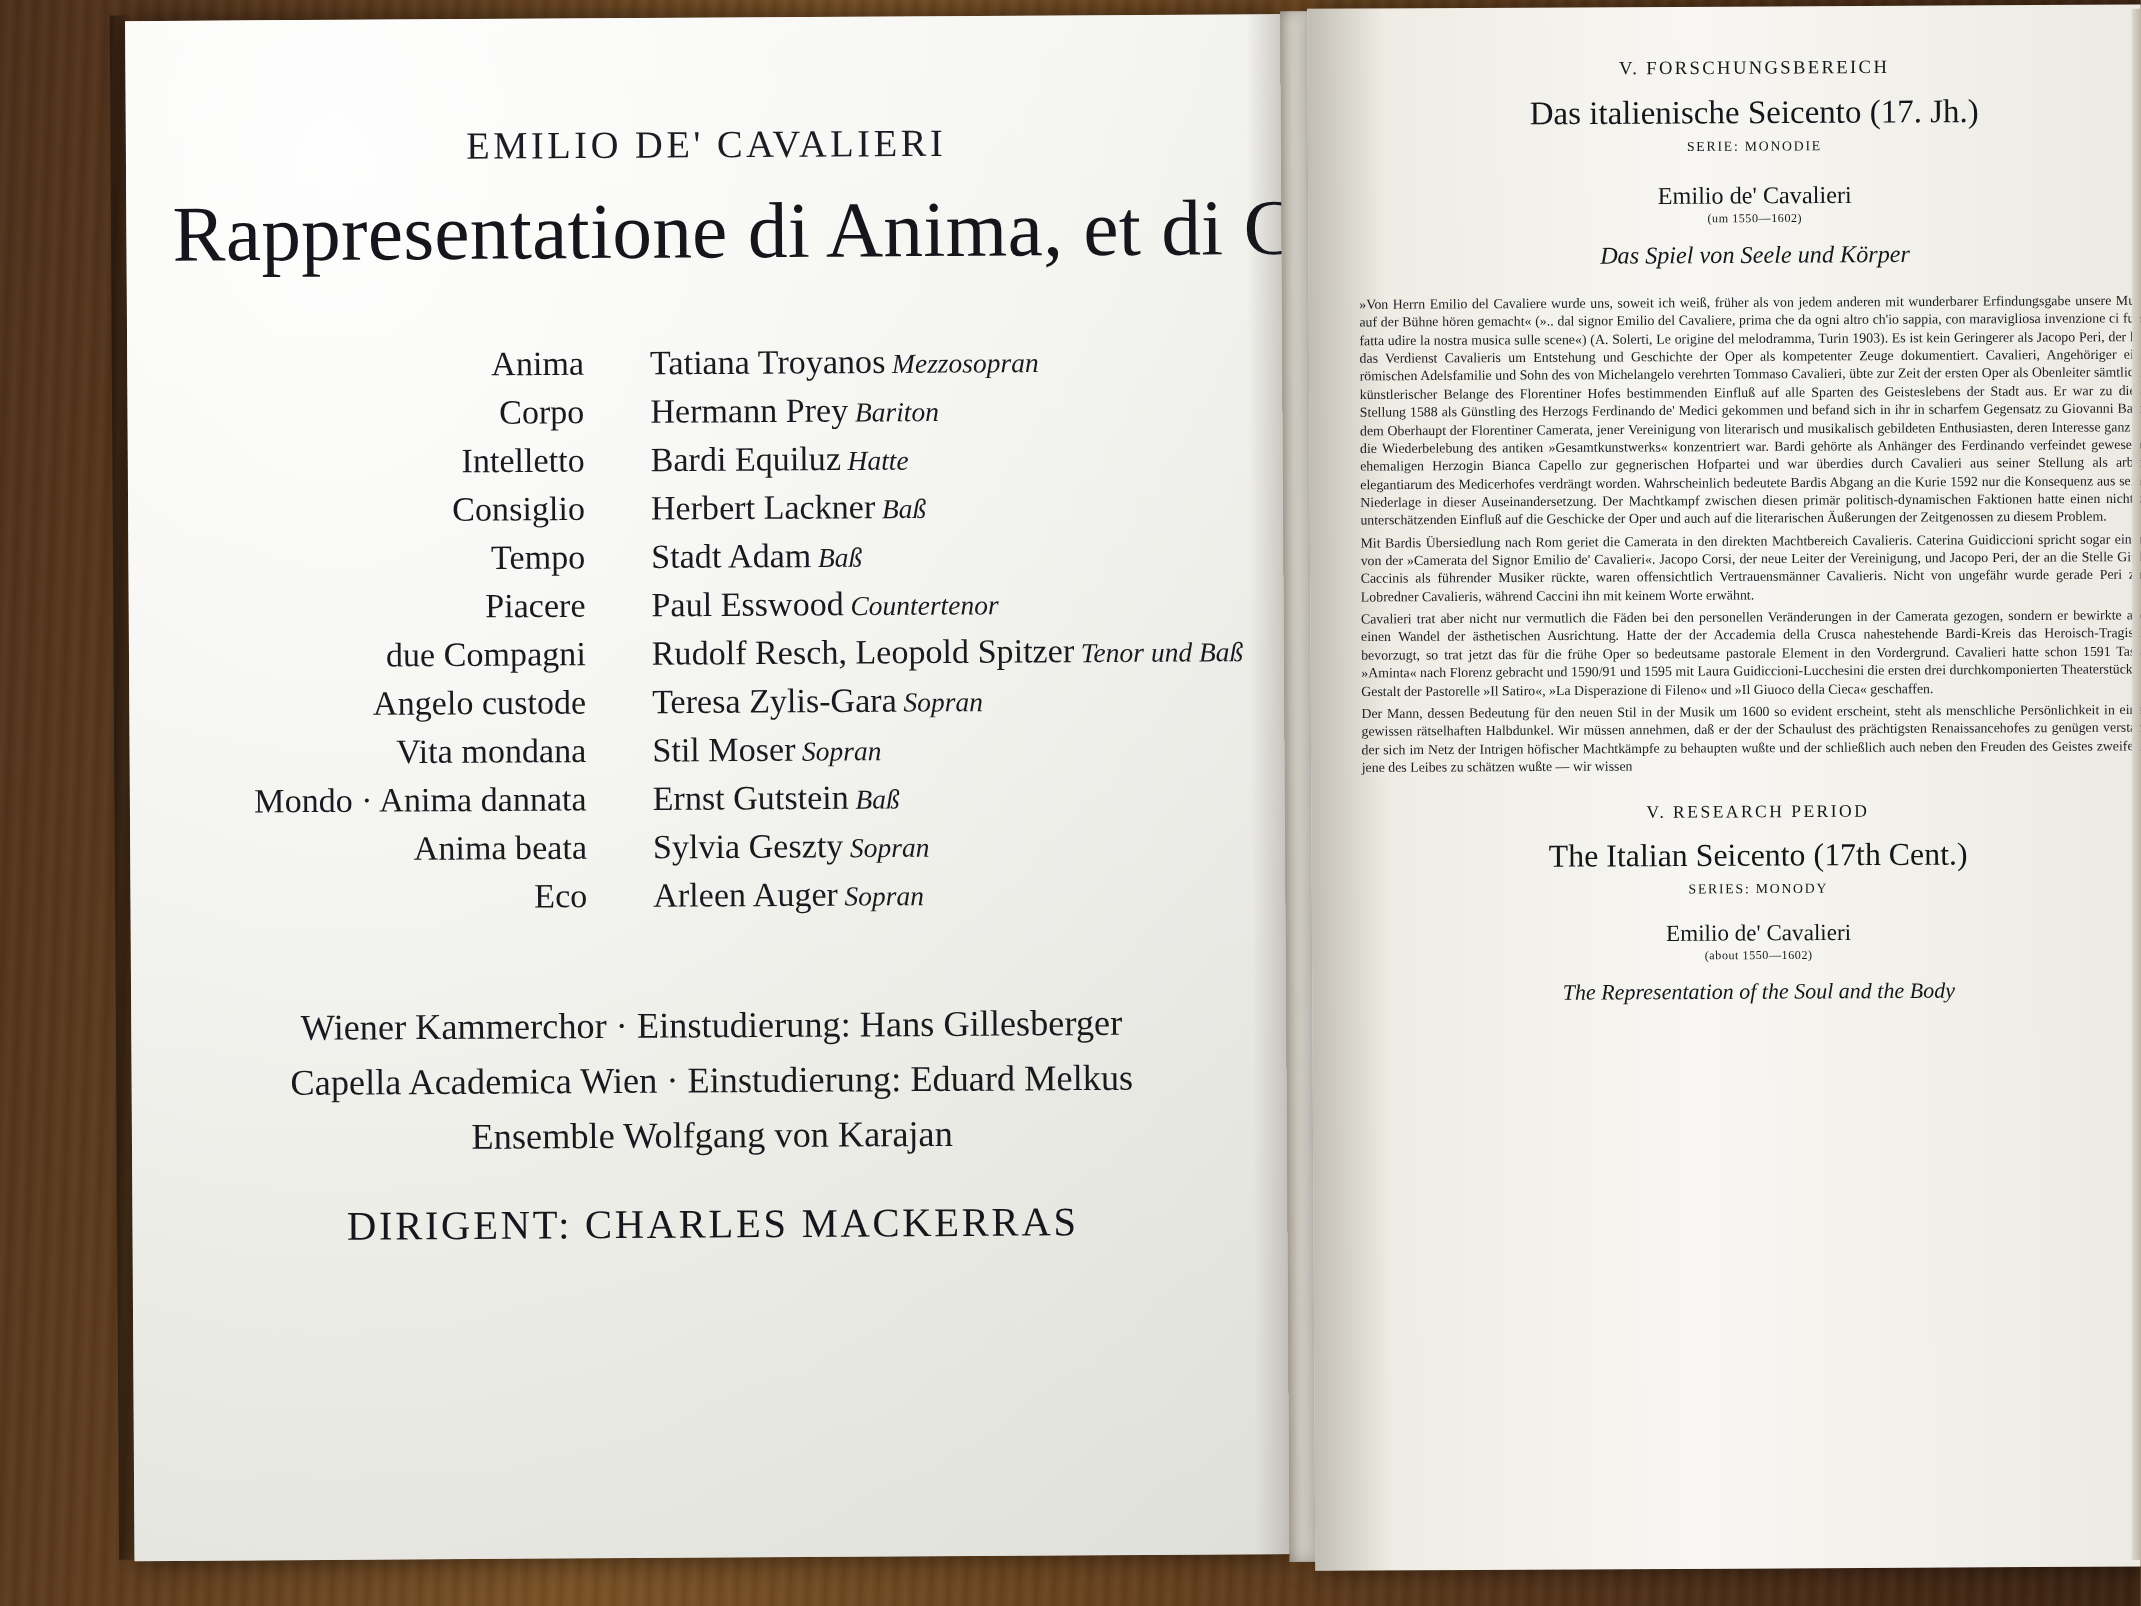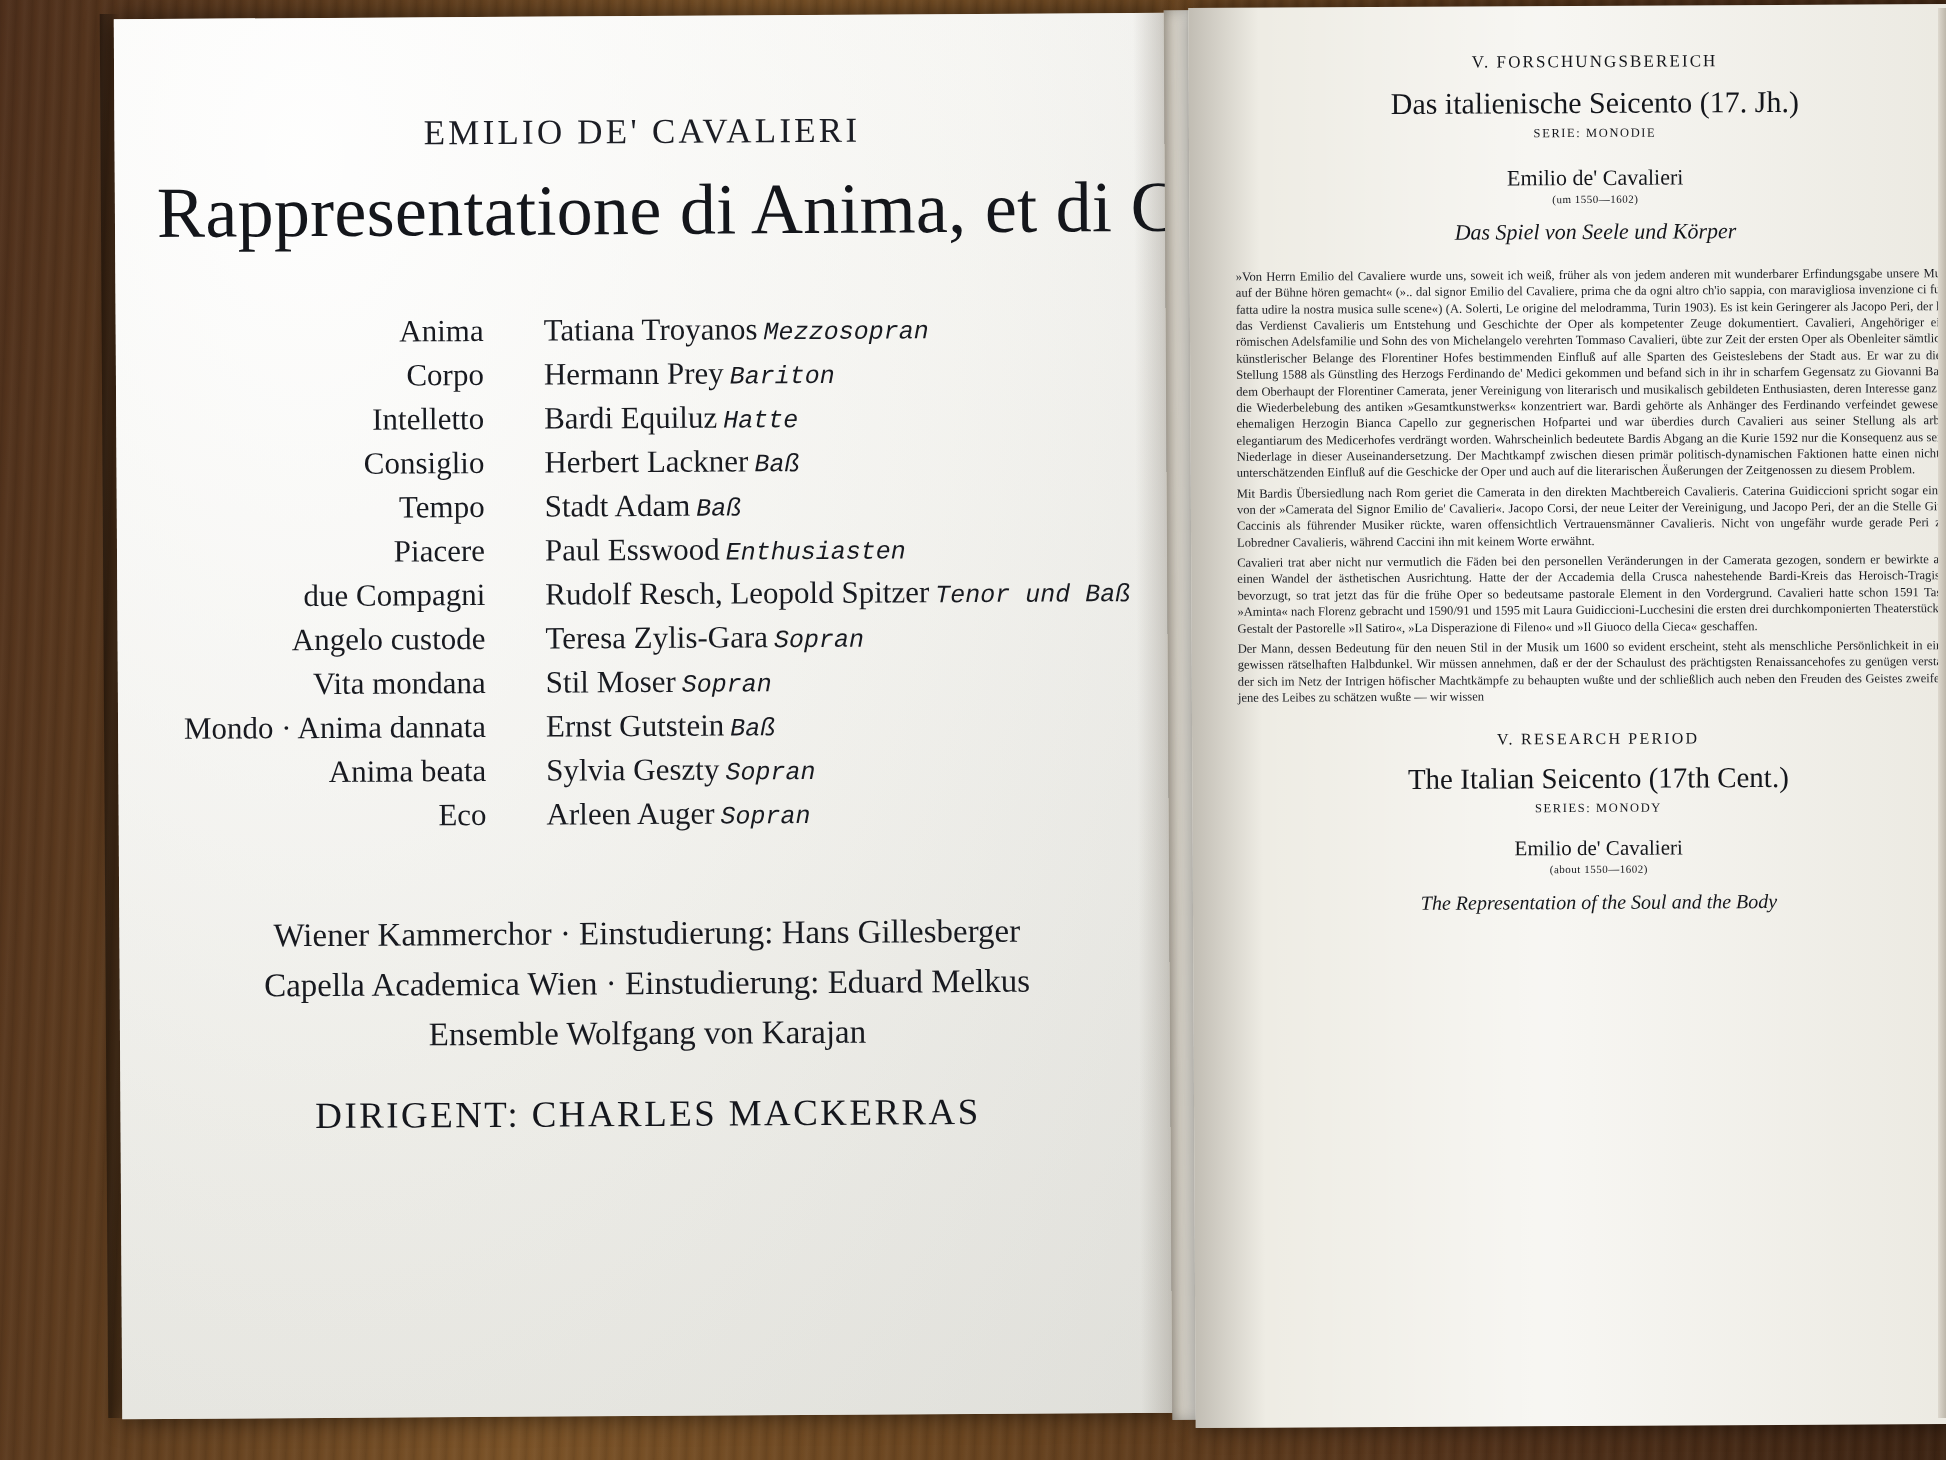--- a/index.html
+++ b/index.html
@@ -109,21 +109,20 @@
     white-space: nowrap;
   }
   .cast td.singer {
     text-align: left;
     white-space: nowrap;
   }
   .voice {
     font-style: italic;
     font-size: 25px;
     padding-left: 6px;
-    font-family: Liberation Mono, monospace;
   }
 
   
   .ensembles {
     margin-top: 72px;
     text-align: center;
     line-height: 1.52;
   }
   .ens-line {
     font-size: 33px;
@@ -275,21 +274,21 @@
         <tr>
           <td class="role">Consiglio</td>
           <td class="singer"><span>Herbert Lackner</span><span class="voice">Baß</span></td>
         </tr>
         <tr>
           <td class="role">Tempo</td>
           <td class="singer"><span>Stadt Adam</span><span class="voice">Baß</span></td>
         </tr>
         <tr>
           <td class="role">Piacere</td>
-          <td class="singer"><span>Paul Esswood</span><span class="voice">Enthusiasten</span></td>
+          <td class="singer"><span>Paul Esswood</span><span class="voice">Countertenor</span></td>
         </tr>
         <tr>
           <td class="role">due Compagni</td>
           <td class="singer"><span>Rudolf Resch, Leopold Spitzer</span><span class="voice">Tenor und Baß</span></td>
         </tr>
         <tr>
           <td class="role">Angelo custode</td>
           <td class="singer"><span>Teresa Zylis-Gara</span><span class="voice">Sopran</span></td>
         </tr>
         <tr>

